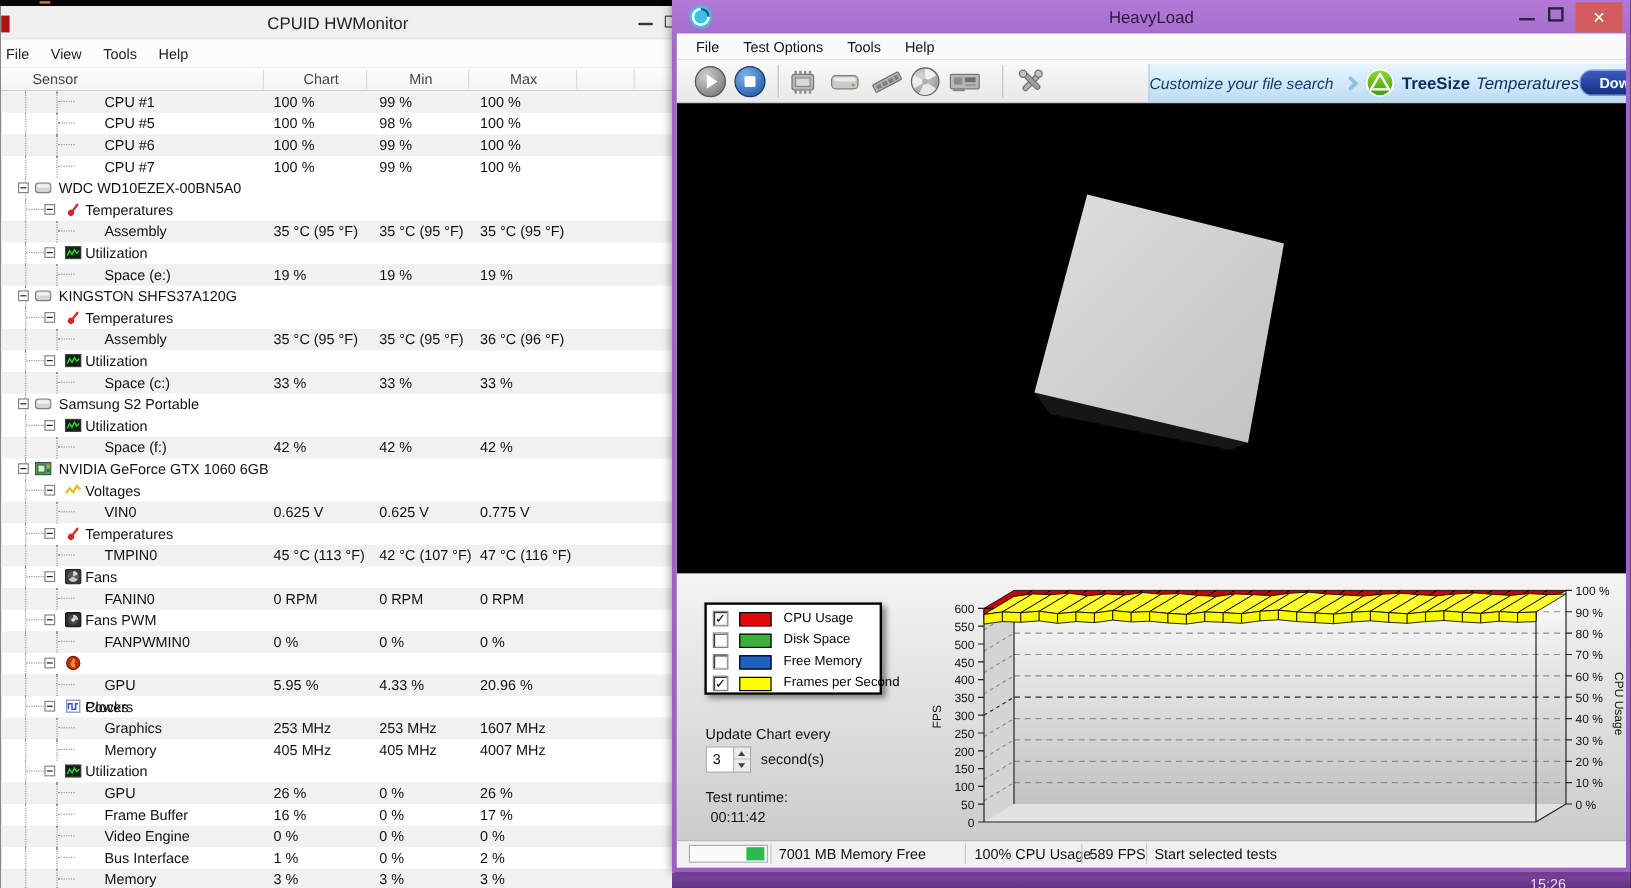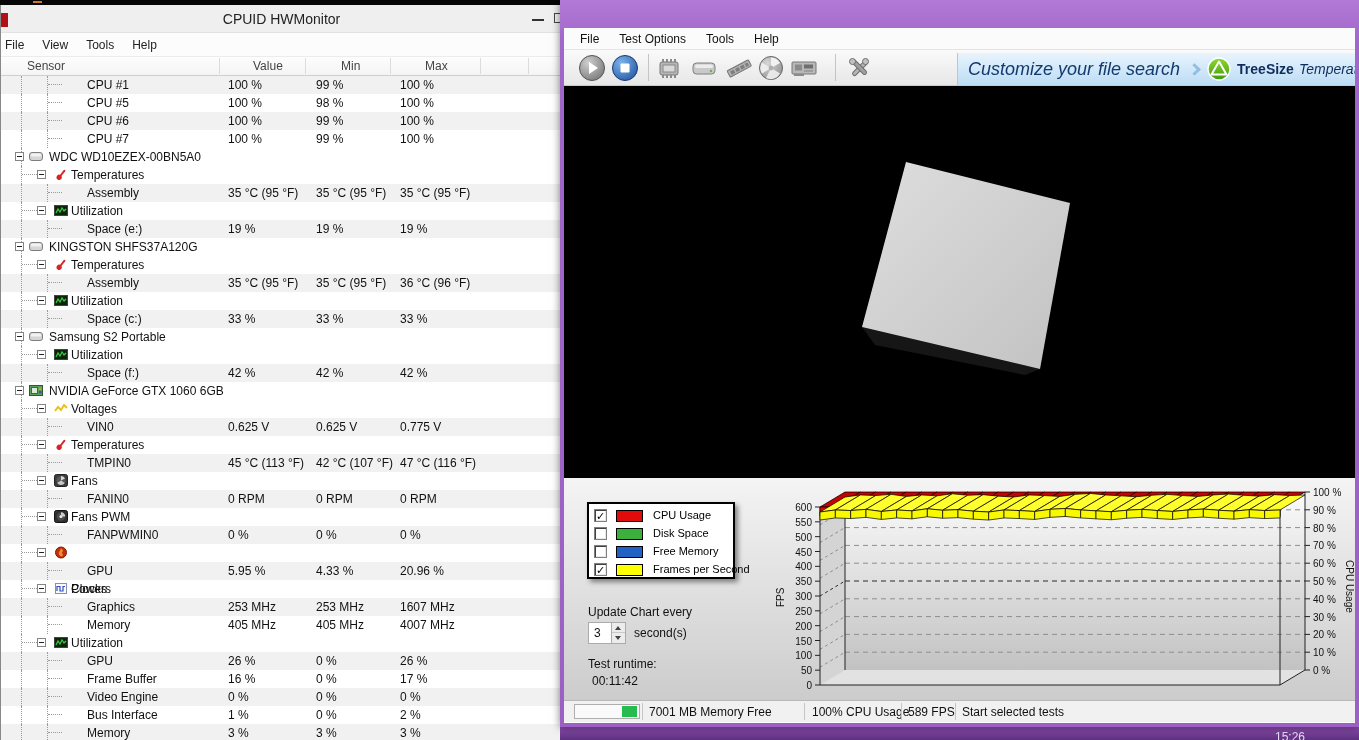--- a/index.html
+++ b/index.html
@@ -51,21 +51,21 @@
   .hl-body { position:absolute; left:4px; right:4px; top:28px; bottom:4px; background:#fff; overflow:hidden; }
   .hl-menubar { position:absolute; left:0; top:0; width:100%; height:22px; background:#fbfbfb;
     border-bottom:1px solid #e4e4e4; display:flex; align-items:center; padding-left:6px; }
   .hl-menubar .mi { font-size:12px; color:#111; padding:3px 10px; cursor:default; }
   .hl-toolbar { position:absolute; left:0; top:22px; width:100%; height:36px;
     background:linear-gradient(#fafafa,#e7e7e7); border-bottom:1px solid #c9c9c9; }
   .tbtn { position:absolute; top:4px; width:28px; height:28px; }
   .tsep { position:absolute; top:4px; width:1px; height:27px; background:#c4c4c4; }
   .hl-banner { position:absolute; left:393px; top:25px; width:398px; height:32px;
     background:linear-gradient(#e8f4fd,#bcdcf5); border-left:1px solid #a8cbe8; display:flex; align-items:center; }
-  .banner-tagline { font-style:italic; font-size:18px; color:#123a6e; margin-left:10px; white-space:nowrap; }
+  .banner-tagline { font-style:italic; font-size:13px; color:#123a6e; white-space:nowrap; }
   .chev { width:9px; height:9px; border-top:3px solid #8fc0e4; border-right:3px solid #8fc0e4;
     transform:rotate(45deg); margin:0 8px 0 10px; flex:none; }
   .ts-logo { width:24px; height:24px; flex:none; margin-right:6px; }
   .ts-brand { font-size:14px; font-weight:bold; color:#0e2d5e; }
   .ts-suffix { font-size:14px; font-style:italic; color:#0e2d5e; margin-left:5px; }
   .dl-btn { margin-left:auto; margin-right:10px; height:22px; padding:0 16px; border-radius:11px;
     background:linear-gradient(#3a5cc0,#13307e); border:1px solid #7b95d8; color:#fff; font-size:12px;
     font-weight:bold; line-height:20px; cursor:default; }
   .hl-canvas { position:absolute; left:0; top:58px; width:100%; height:392px; background:#000; }
   .hl-lower { position:absolute; left:0; top:450px; width:100%; height:222px;
@@ -125,21 +125,21 @@
       <div class="hwm-max"></div>
     </div>
     <div class="hwm-menubar" id="hwm-menu">
         <div class="mi">File</div>
         <div class="mi">View</div>
         <div class="mi">Tools</div>
         <div class="mi">Help</div>
       </div>
     <div class="hwm-header" id="hwm-header">
         <div class="hcell" style="left: 1px;">Sensor</div>
-        <div class="hcell" style="left: 227px;">Value</div>
+        <div class="hcell" style="left: 227px;">Chart</div>
         <div class="hcell" style="left: 315px;">Min</div>
         <div class="hcell" style="left: 399px;">Max</div>
         <div class="hsep" style="left: 218px;"></div>
         <div class="hsep" style="left: 304px;"></div>
         <div class="hsep" style="left: 389px;"></div>
         <div class="hsep" style="left: 479px;"></div>
         <div class="hsep" style="left: 527px;"></div>
       </div>
     <div id="hwm-rows">
         <div class="trow shaded">
@@ -527,20 +527,33 @@
           <div class="hguide" style="left: 47px; width: 14px;"></div>
           <div class="tlabel" style="left: 86px;">Memory</div>
           <div class="tval" style="left: 227px;">3 %</div>
           <div class="tval" style="left: 315px;">3 %</div>
           <div class="tval" style="left: 399px;">3 %</div>
         </div>
       </div>
   </div>
 
   <div id="hl">
+    <div class="hl-titlebar">
+      <svg class="hl-appicon" viewBox="0 0 20 20">
+        <circle cx="10" cy="10" r="9.5" fill="#39c2e6"></circle>
+        <circle cx="10" cy="10" r="6.5" fill="none" stroke="#ffffff" stroke-width="2.2"></circle>
+        <path d="M10 3.5 A6.5 6.5 0 0 1 16.5 10" fill="none" stroke="#1b5f86" stroke-width="2.2"></path>
+      </svg>
+      <div class="hl-title">HeavyLoad</div>
+      <div class="hl-min">
+          <i></i>
+        </div>
+      <div class="hl-max"></div>
+      <div class="hl-close">✕</div>
+    </div>
     <div class="hl-body">
       <div class="hl-menubar" id="hl-menu">
           <div class="mi">File</div>
           <div class="mi">Test Options</div>
           <div class="mi">Tools</div>
           <div class="mi">Help</div>
         </div>
       <div class="hl-toolbar" id="hl-toolbar">
           <div class="tbtn" style="left: 14px;"><svg width="28" height="28" viewBox="0 0 28 28">
               <defs>

